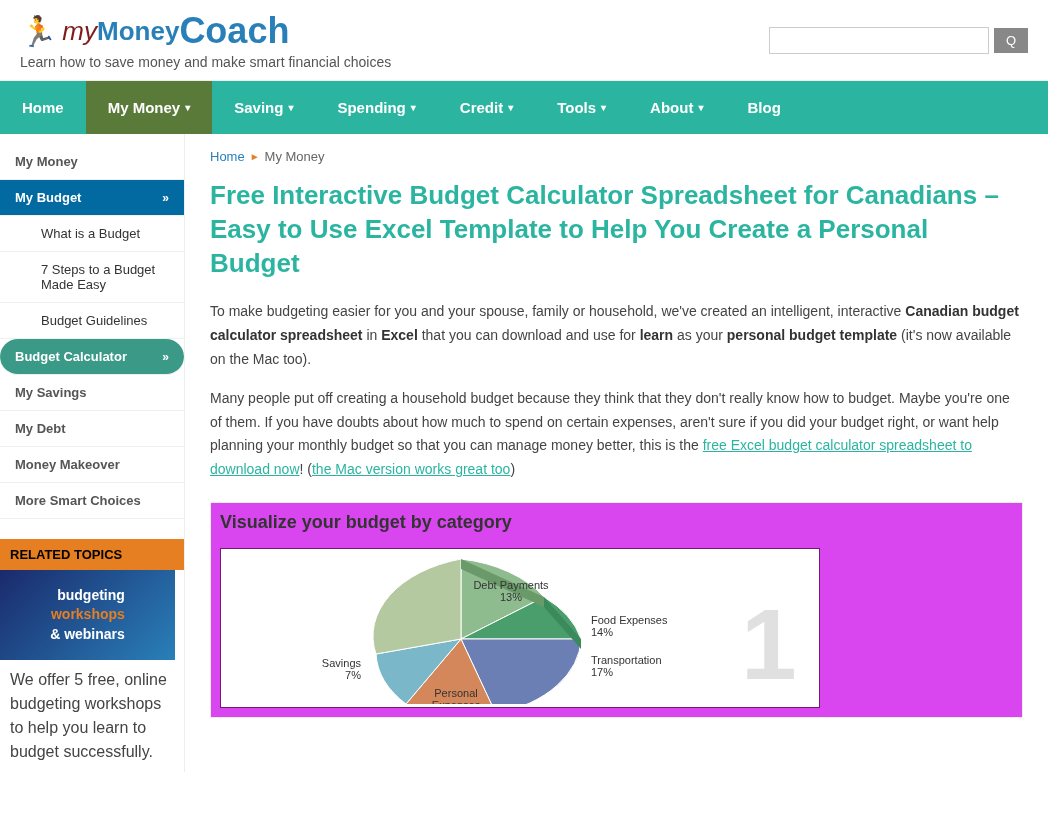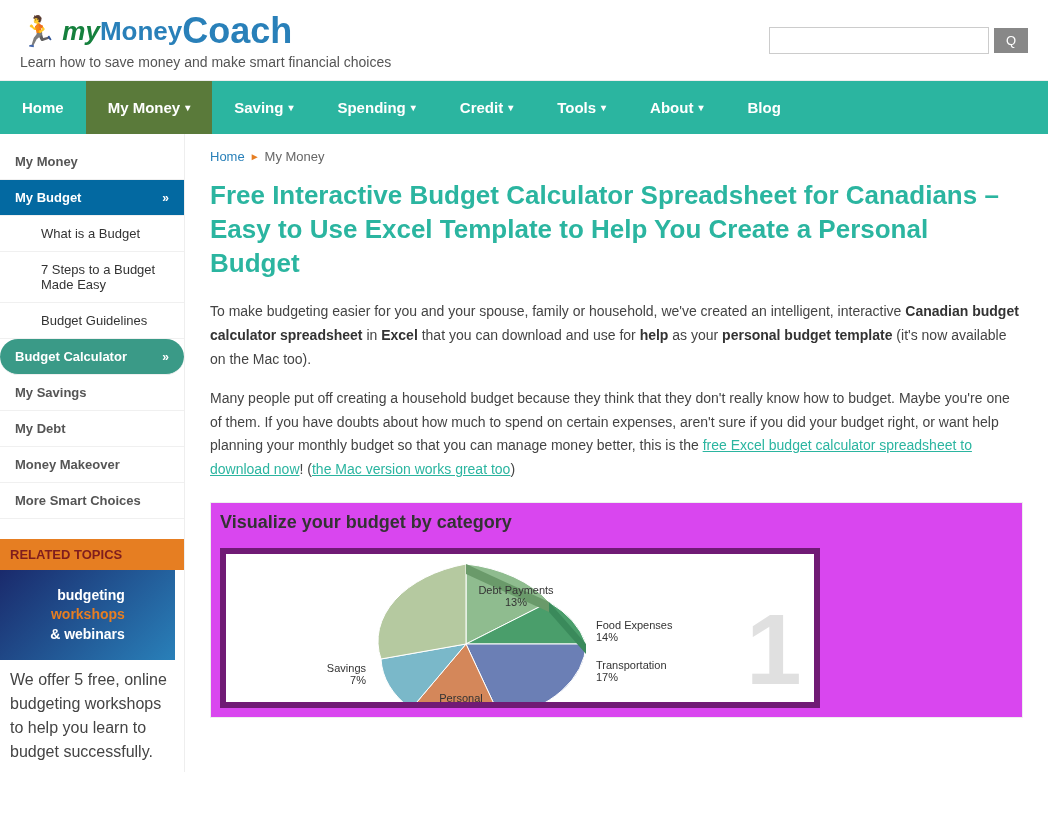--- a/index.html
+++ b/index.html
@@ -2,21 +2,21 @@
 <html><head>
   <meta charset="utf-8">
   <style>
     * { margin: 0; padding: 0; box-sizing: border-box; }
     body { font-family: Arial, sans-serif; font-size: 14px; color: #333; background: #fff; width: 1048px; }
 
     
     .header { padding: 10px 20px; display: flex; align-items: center; justify-content: space-between; border-bottom: 1px solid #eee; }
     .logo-area { display: flex; flex-direction: column; }
     .logo-text { display: flex; align-items: center; gap: 0; }
-    .logo-my { color: #15803d; font-size: 26px; font-style: italic; font-weight: bold; }
+    .logo-my { color: #7f1d1d; font-size: 26px; font-style: italic; font-weight: normal; }
     .logo-money { color: #2980b9; font-size: 26px; font-weight: bold; }
     .logo-coach { color: #2980b9; font-size: 36px; font-weight: bold; }
     .logo-icon { color: #e67e22; font-size: 30px; margin-right: 5px; }
     .tagline { color: #555; font-size: 14px; margin-top: 2px; }
     .search-area { display: flex; align-items: center; gap: 5px; }
     .search-input { border: 1px solid #ccc; padding: 5px 10px; width: 220px; font-size: 13px; }
     .search-btn { background: #888; color: #fff; border: none; padding: 5px 12px; cursor: pointer; font-size: 13px; }
 
     
     .nav { background: #2bb5a0; display: flex; align-items: stretch; }
@@ -31,21 +31,21 @@
     .sidebar { width: 185px; border-right: 1px solid #eee; min-height: 600px; padding-top: 10px; flex-shrink: 0; }
     .sidebar-item { padding: 10px 15px; cursor: pointer; font-size: 13px; color: #333; border-bottom: 1px solid #f0f0f0; }
     .sidebar-item.top-level { font-weight: bold; color: #555; }
     .sidebar-item.active-parent { background: #0369a1; color: #fff; font-weight: bold; display: flex; align-items: center; justify-content: space-between; }
     .sidebar-item.active-child { background: #3a9a87; color: #fff; font-weight: bold; display: flex; align-items: center; justify-content: space-between; border-radius: 18px; }
     .sidebar-item.sub { padding-left: 41px; font-size: 13px; }
     .sidebar-arrows { color: #fff; font-size: 12px; }
 
     
     .related-topics { margin-top: 20px; }
-    .related-title { background: #e67e22; color: #7f1d1d; font-size: 13px; font-weight: bold; padding: 8px 10px; }
+    .related-title { background: #e67e22; color: #000000; font-size: 13px; font-weight: bold; padding: 8px 10px; }
     .related-image { position: relative; width: 175px; height: 90px; overflow: hidden; background: #1a2a6c; display: flex; align-items: center; justify-content: center; }
     .related-desc { padding: 8px 10px; font-size: 16px; color: #444; line-height: 1.5; }
 
     
     .content { flex: 1; padding: 15px 25px; }
 
     
     .breadcrumb { display: flex; align-items: center; gap: 5px; font-size: 13px; color: #666; margin-bottom: 15px; }
     .breadcrumb a { color: #2980b9; text-decoration: none; }
     .breadcrumb-sep { color: #e67e22; font-size: 10px; }
@@ -56,21 +56,21 @@
     
     .body-text { font-size: 14px; color: #444; line-height: 1.7; margin-bottom: 15px; }
     .body-text .bold { font-weight: bold; color: #333; }
     .body-text .green-link { color: #2bb5a0; text-decoration: underline; cursor: pointer; }
 
     
     .viz-section { background: #d946ef; border: 1px solid #eee; padding: 9px; margin-top: 20px; }
     .viz-title { font-size: 18px; font-weight: bold; color: #333; margin-bottom: 15px; }
 
     
-    .pie-container { background: #fff; border: 6px solid #701a75; width: 600px; height: 160px; position: relative; overflow: hidden; }
+    .pie-container { background: #fff; border: 1px solid #701a75; width: 600px; height: 160px; position: relative; overflow: hidden; }
   </style>
 </head>
 <body>
 
 <div class="header">
   <div class="logo-area">
     <div class="logo-text">
       <span class="logo-icon">🏃</span>
       <span class="logo-my">my</span>
         <span class="logo-money">Money</span>
@@ -130,21 +130,21 @@
 
     <div class="breadcrumb">
       <a href="#">Home</a>
       <span class="breadcrumb-sep">►</span>
       <span>My Money</span>
     </div>
 
     <h1 class="page-title">Free Interactive Budget Calculator Spreadsheet for Canadians – Easy to Use Excel Template to Help You Create a Personal Budget</h1>
 
     <p class="body-text">
-      To make budgeting easier for you and your spouse, family or household, we've created an intelligent, interactive <span class="bold">Canadian budget calculator spreadsheet</span> in <span class="bold">Excel</span> that you can download and use for <span class="bold">help</span> as your <span class="bold">personal budget template</span> (it's now available on the Mac too).
+      To make budgeting easier for you and your spouse, family or household, we've created an intelligent, interactive <span class="bold">Canadian budget calculator spreadsheet</span> in <span class="bold">Excel</span> that you can download and use for <span class="bold">learn</span> as your <span class="bold">personal budget template</span> (it's now available on the Mac too).
     </p>
 
     <p class="body-text">
       Many people put off creating a household budget because they think that they don't really know how to budget. Maybe you're one of them. If you have doubts about how much to spend on certain expenses, aren't sure if you did your budget right, or want help planning your monthly budget so that you can manage money better, this is the <span class="green-link">free Excel budget calculator spreadsheet to download now</span>! (<span class="green-link">the Mac version works great too</span>)
     </p>
 
     <div class="viz-section">
       <div class="viz-title">Visualize your budget by category</div>
       <div class="pie-container">
         <svg width="580" height="155" viewBox="0 0 580 155">

